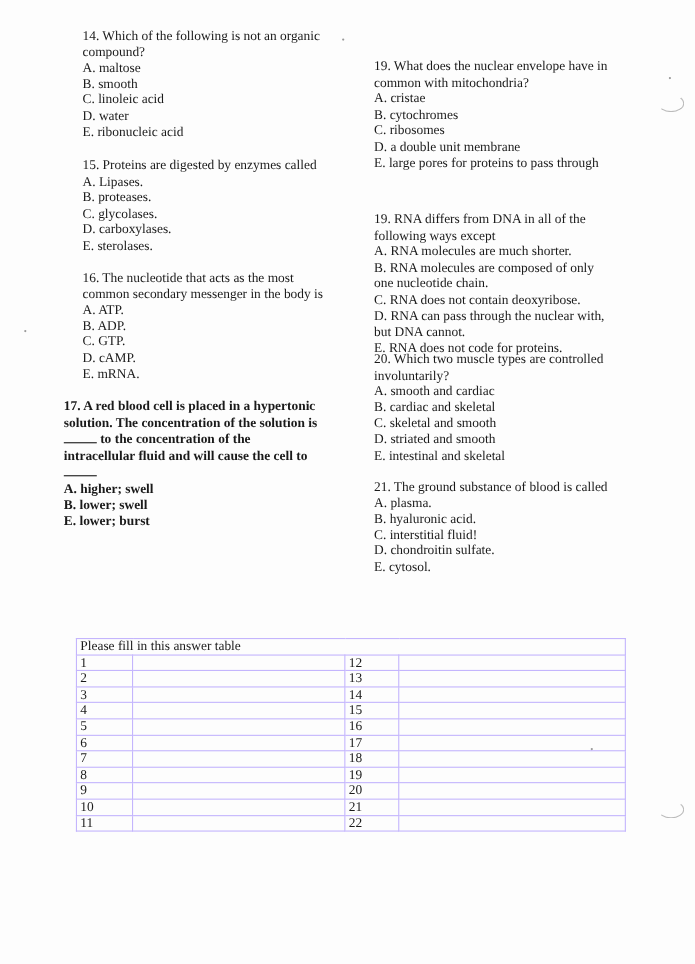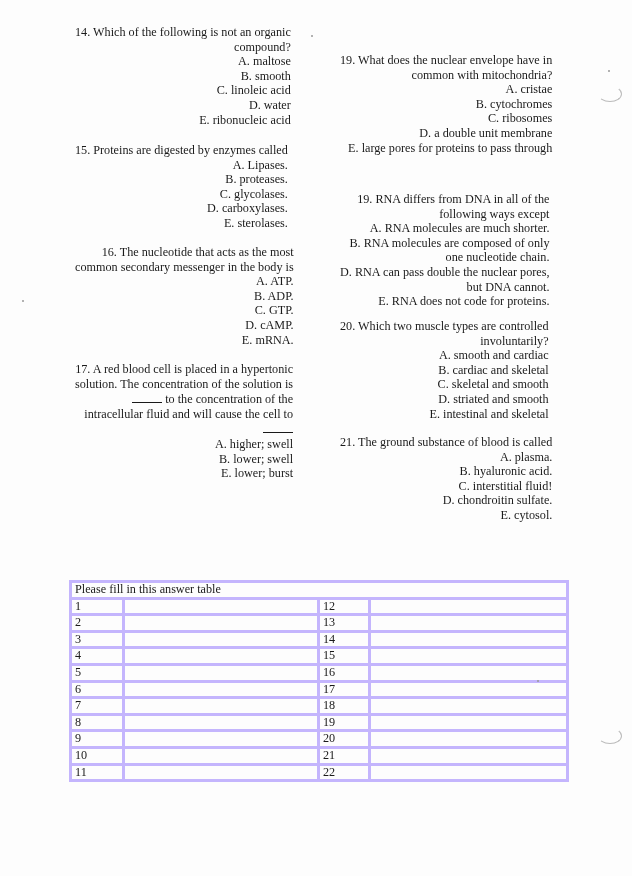--- a/index.html
+++ b/index.html
@@ -2,36 +2,36 @@
 <html><head>
   <meta charset="utf-8">
   <style>
     html, body { margin: 0; padding: 0; }
     body {
       width: 632px; height: 876px; background: #fdfdfd; position: relative; overflow: hidden;
       font-family: "Liberation Serif", "DejaVu Serif", serif; color: #1a1a1a;
       font-size: 12.2px; line-height: 14.6px;
     }
     .q { position: absolute; }
-    .q .stem, .q .opt { white-space: nowrap; text-align: right; }
+    .q .stem, .q .opt { white-space: nowrap; }
     #q14 { left: 75px; top: 25px; }
     #q15 { left: 75px; top: 143px; }
     #q16 { left: 75px; top: 245px; }
-    #q17 { left: 75px; top: 362px; }
+    #q17 { left: 58px; top: 362px; font-weight: bold; }
     #q18 { left: 340px; top: 53px; }
     #q19 { left: 340px; top: 172px; margin-top: 20px; }
     #q20 { left: 340px; top: 319px; }
     #q21 { left: 340px; top: 435px; }
     .blank { display: inline-block; width: 30px; border-bottom: 1px solid #1a1a1a; height: 11px; vertical-align: baseline; }
 
     #answer-table {
       position: absolute; left: 69px; top: 580px; width: 500px;
       border-collapse: collapse; font-size: 12.2px;
     }
-    #answer-table td { border: 3px solid #c4b5fd; padding: 0 3px; height: 13.6px; line-height: 13.6px; margin-top: 28px; }
+    #answer-table td { border: 1px solid #c4b5fd; padding: 0 3px; height: 13.6px; line-height: 13.6px; margin-top: 28px; }
     #answer-table td.num1 { width: 44px; }
     #answer-table td.ans1 { width: 186px; }
     #answer-table td.num2 { width: 42px; }
     #answer-table td.title { text-align: left; }
 
     .speck { position: absolute; background: #999; border-radius: 50%; width: 2px; height: 2px; }
     .curve { position: absolute; border: 1px solid #bbb; border-radius: 50%; border-left-color: transparent; border-top-color: transparent; width: 22px; height: 14px; }
   </style>
 </head>
 <body>
@@ -90,21 +90,22 @@
   <div class="opt">D. a double unit membrane</div>
   <div class="opt">E. large pores for proteins to pass through</div>
 </div>
 
 <div class="q" id="q19">
   <div class="stem">19. RNA differs from DNA in all of the</div>
   <div class="stem">following ways except</div>
   <div class="opt">A. RNA molecules are much shorter.</div>
   <div class="opt">B. RNA molecules are composed of only</div>
   <div class="opt">one nucleotide chain.</div>
-  <div class="opt">D. RNA can pass double the nuclear pores,</div>
+  <div class="opt">C. RNA does not contain deoxyribose.</div>
+  <div class="opt">D. RNA can pass through the nuclear with,</div>
   <div class="opt">but DNA cannot.</div>
   <div class="opt">E. RNA does not code for proteins.</div>
 </div>
 
 <div class="q" id="q20">
   <div class="stem">20. Which two muscle types are controlled</div>
   <div class="stem">involuntarily?</div>
   <div class="opt">A. smooth and cardiac</div>
   <div class="opt">B. cardiac and skeletal</div>
   <div class="opt">C. skeletal and smooth</div>

